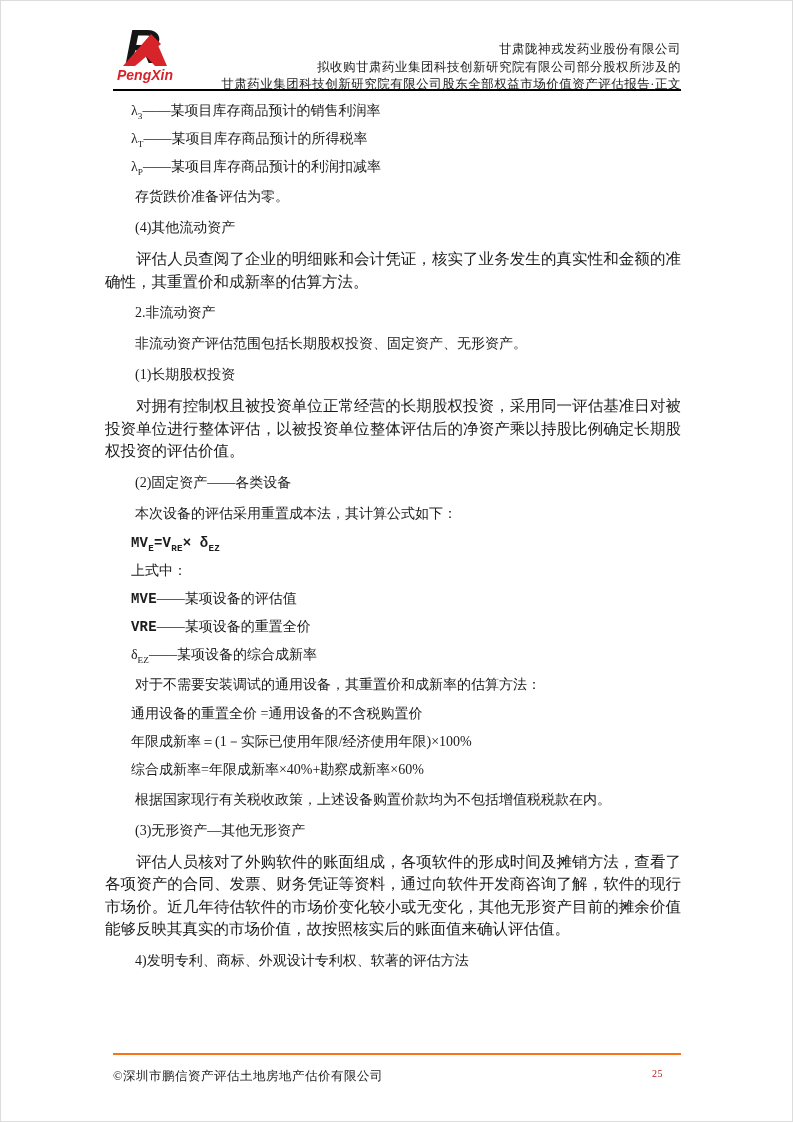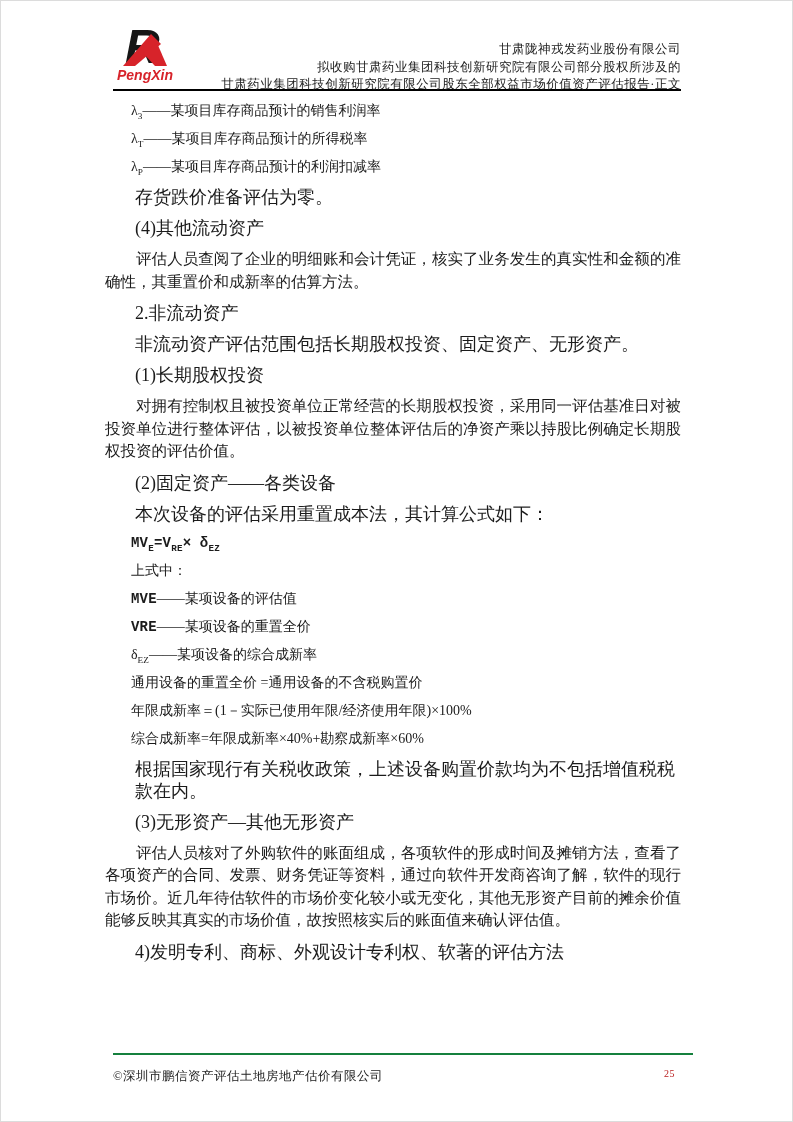--- a/index.html
+++ b/index.html
@@ -18,31 +18,31 @@
   }
   .logo { width:86px; flex:0 0 auto; }
   .header-titles {
     text-align:right; font-size:12.5px; line-height:17.5px;
     letter-spacing:0.5px; padding-top:3px; color:#222;margin-top:19px;
   }
   
   .doc-body { position:absolute; top:101px; left:104px; right:111px; }
   .blk { color:#1b1b1b; }
   .blk.small { font-size:14px;  line-height:18px;   margin-bottom:10px; padding-left:26px; }
-  .blk.line  { font-size:18px; line-height:22px;  margin-bottom:9px;  padding-left:30px; }
+  .blk.line  { font-size:14px; line-height:22px;  margin-bottom:9px;  padding-left:30px; }
   .blk.para  { font-size:15.5px; line-height:22.5px; margin-bottom:9px; text-indent:31px; text-align:justify; }
   sub { font-size:0.66em; line-height:0; }
   .formula, .latin {
     font-family:Liberation Mono, monospace;
     font-weight:600; letter-spacing:0.2px;
   }
   
   .footer {
-    position:absolute; left:112px; right:99px; top:1052px;
-    border-top:2px solid #15803d; padding-top:13px;
+    position:absolute; left:112px; right:111px; top:1052px;
+    border-top:2px solid #f97316; padding-top:13px;
     display:flex; justify-content:space-between; align-items:flex-start;
     font-size:12.5px; letter-spacing:0.5px; color:#222;
   }
   .page-num { font-size:10px; margin-right:18px; color:#b91c1c; }
 </style>
 </head>
 <body>
 
 <div class="page">
 
@@ -73,20 +73,21 @@
       <p class="blk line">非流动资产评估范围包括长期股权投资、固定资产、无形资产。</p>
       <p class="blk line">(1)长期股权投资</p>
       <p class="blk para">对拥有控制权且被投资单位正常经营的长期股权投资，采用同一评估基准日对被投资单位进行整体评估，以被投资单位整体评估后的净资产乘以持股比例确定长期股权投资的评估价值。</p>
       <p class="blk line">(2)固定资产——各类设备</p>
       <p class="blk line">本次设备的评估采用重置成本法，其计算公式如下：</p>
       <p class="blk small formula">MV<sub>E</sub>=V<sub>RE</sub>× δ<sub>EZ</sub></p>
       <p class="blk small">上式中：</p>
       <p class="blk small"><span class="latin">MVE</span>——某项设备的评估值</p>
       <p class="blk small"><span class="latin">VRE</span>——某项设备的重置全价</p>
       <p class="blk small">δ<sub>EZ</sub>——某项设备的综合成新率</p>
+      <p class="blk line">对于不需要安装调试的通用设备，其重置价和成新率的估算方法：</p>
       <p class="blk small">通用设备的重置全价 =通用设备的不含税购置价</p>
       <p class="blk small">年限成新率＝(1－实际已使用年限/经济使用年限)×100%</p>
       <p class="blk small">综合成新率=年限成新率×40%+勘察成新率×60%</p>
       <p class="blk line">根据国家现行有关税收政策，上述设备购置价款均为不包括增值税税款在内。</p>
       <p class="blk line">(3)无形资产—其他无形资产</p>
       <p class="blk para">评估人员核对了外购软件的账面组成，各项软件的形成时间及摊销方法，查看了各项资产的合同、发票、财务凭证等资料，通过向软件开发商咨询了解，软件的现行市场价。近几年待估软件的市场价变化较小或无变化，其他无形资产目前的摊余价值能够反映其真实的市场价值，故按照核实后的账面值来确认评估值。</p>
       <p class="blk line">4)发明专利、商标、外观设计专利权、软著的评估方法</p>
     </div>
 
   <div class="footer">

